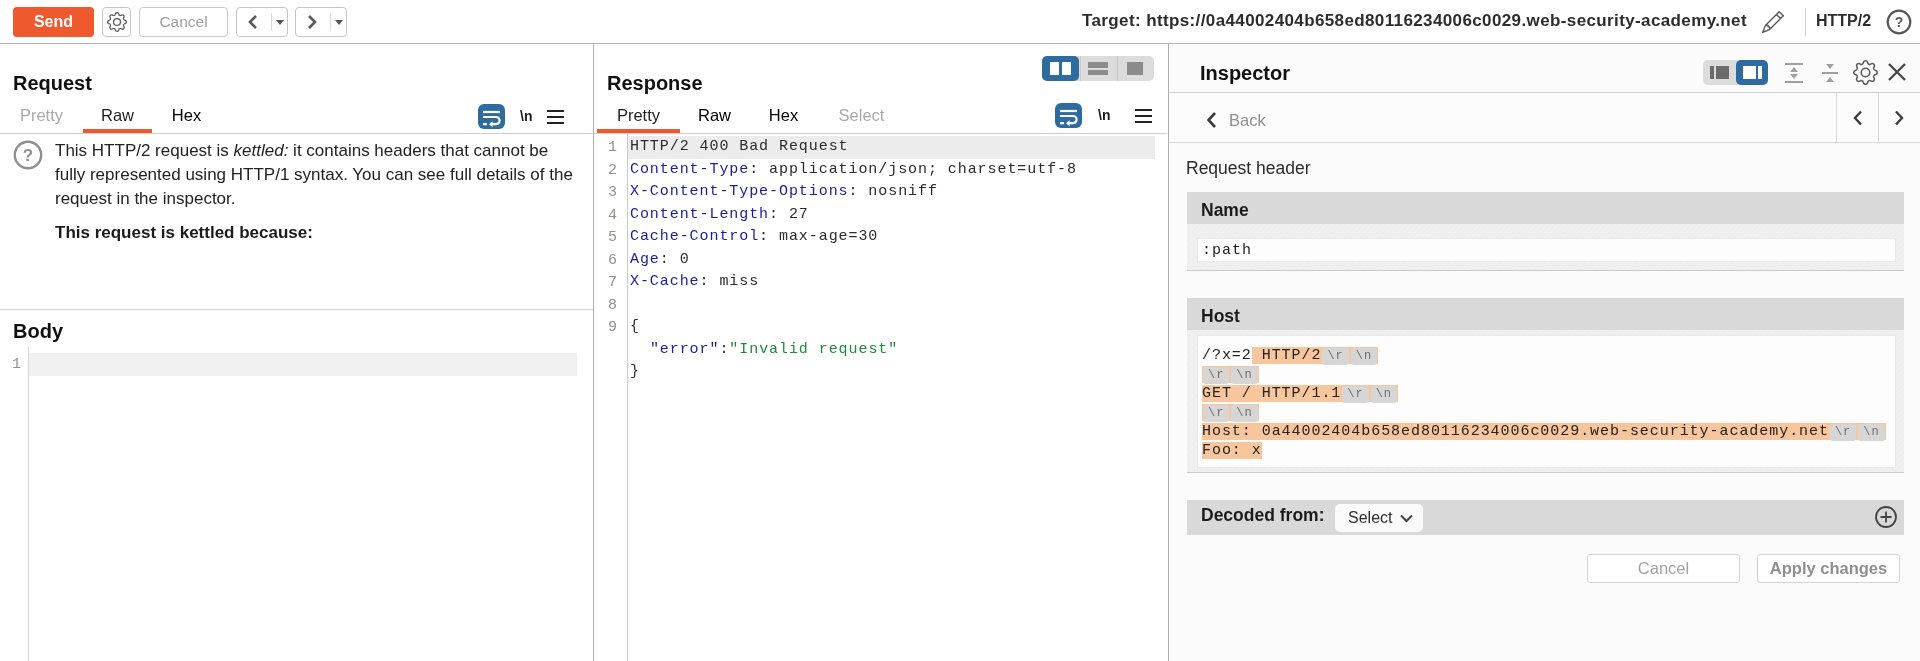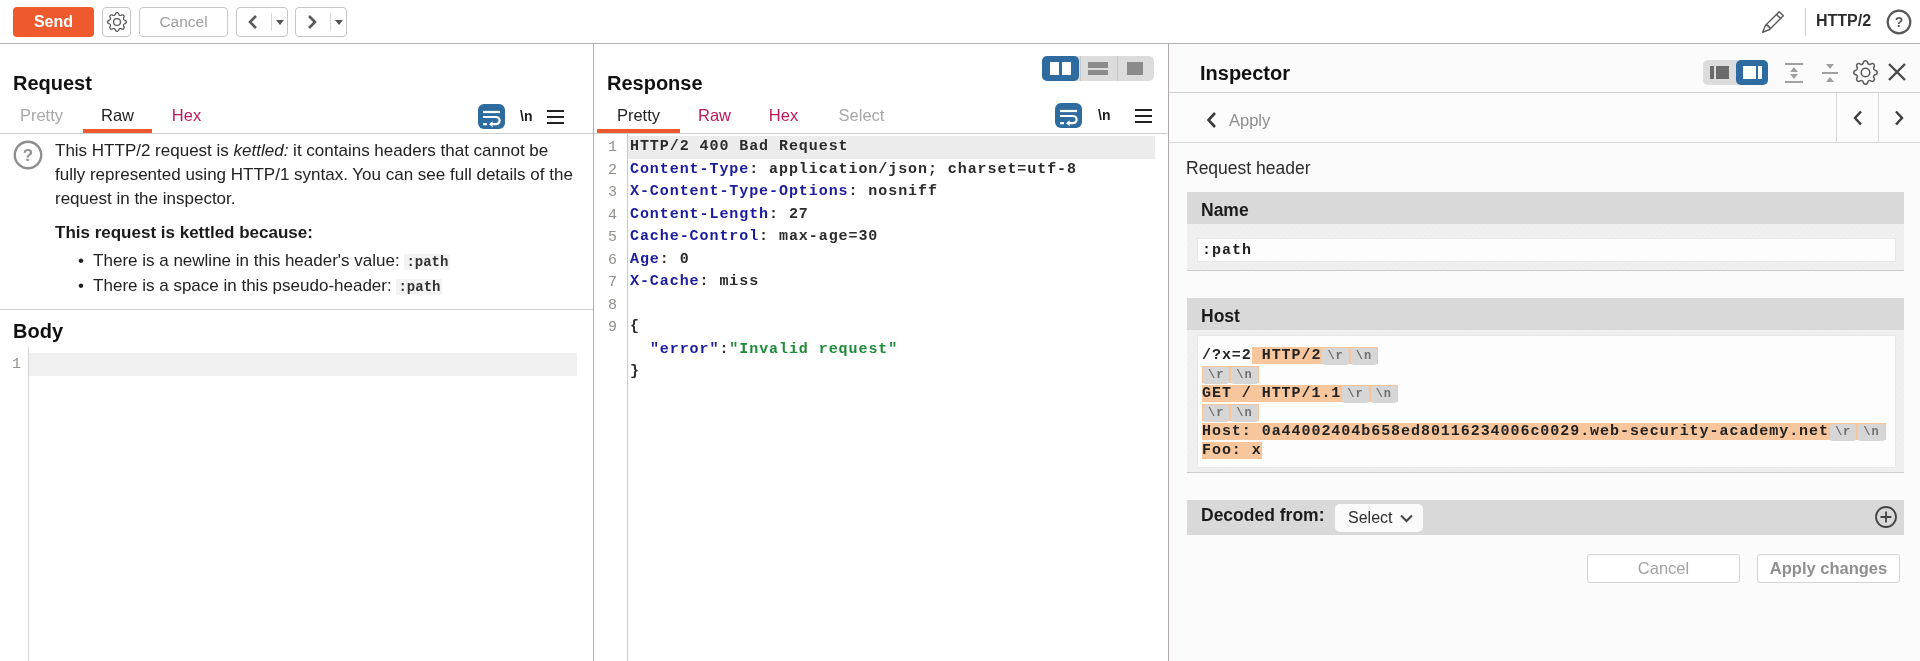--- a/index.html
+++ b/index.html
@@ -21,26 +21,26 @@
   #toolsep { position:absolute; left:1805px; top:8px; width:1px; height:28px; background:#cccccc; }
   #http2 { position:absolute; left:1816px; top:12px; font-size:16px; font-weight:bold; color:#2d2d2d; }
   
   #reqpanel { position:absolute; left:0; top:44px; width:593px; height:617px; background:#fff; }
   #resppanel { position:absolute; left:594px; top:44px; width:574px; height:617px; background:#fff; }
   #inspanel { position:absolute; left:1169px; top:44px; width:751px; height:617px; background:#fbfbfb; }
   .vdiv { position:absolute; top:44px; width:1px; height:617px; background:#b1abab; }
   .ptitle { font-size:20px; font-weight:bold; color:#111; }
   
   .tabbar { position:absolute; height:29px; }
-  .tabbar .tab { display:inline-block; vertical-align:top; height:29px; line-height:23px; text-align:center; font-size:16.5px; color:#be185d; }
+  .tabbar .tab { display:inline-block; vertical-align:top; height:29px; line-height:23px; text-align:center; font-size:16.5px; color:#000000; }
   .tab.sel { color:#1f1f1f; box-shadow:inset 0 -4px 0 #ee5a2d; }
   .tab.dis { color:#a8a8a8; }
   .barline { position:absolute; height:1px; background:#cfcfcf; }
   
-  .mono { font-family:"Liberation Mono",monospace;font-weight:bold; }
+  .mono { font-family:"Liberation Mono",monospace; }
   .gnum { position:absolute; font-family:"Liberation Mono",monospace; font-size:15px; color:#93908a; text-align:right; }
   .navy { color:#1b1b9e; }
   .grn { color:#1e8b3a; }
   
   .wrapicon { position:absolute; width:27px; height:25px; background:#2e6b9f; border-radius:6px; }
   .nlicon { position:absolute; font-size:14px; font-weight:bold; color:#1c1c1c; }
   .burger { position:absolute; width:17px; }
   .burger i { display:block; height:2px; background:#222; margin-bottom:4px; }
   
   .secband { position:absolute; left:18px; width:717px; height:32px; background:#d9d9d9; font-weight:bold; font-size:17.5px; color:#1b1b1b; line-height:37px; padding-left:14px; }
@@ -68,20 +68,21 @@
     <div class="sep"></div>
       <div class="tri"></div>
   </div>
   <div id="fwdbtn" class="btn combo">
     <svg width="14" height="14" viewBox="0 0 14 14" style="position:absolute;left:9px;top:7px">
       <path d="M4 1 10 7 4 13" stroke="#5a5a5a" stroke-width="2.6" fill="none"></path>
     </svg>
     <div class="sep"></div>
       <div class="tri"></div>
   </div>
+  <div id="targettext">Target: https://0a44002404b658ed80116234006c0029.web-security-academy.net</div>
   <svg width="22" height="22" viewBox="0 0 16 16" style="position:absolute;left:1762px;top:11px" fill="#555">
     <path d="M12.146.146a.5.5 0 0 1 .708 0l3 3a.5.5 0 0 1 0 .708l-10 10a.5.5 0 0 1-.168.11l-5 2a.5.5 0 0 1-.65-.65l2-5a.5.5 0 0 1 .11-.168l10-10zM11.207 2.5 13.5 4.793 14.793 3.5 12.5 1.207 11.207 2.5zm1.586 3L10.5 3.207 4 9.707V10h.5a.5.5 0 0 1 .5.5v.5h.5a.5.5 0 0 1 .5.5v.5h.293l6.5-6.5zm-9.761 5.175-.106.106-1.528 3.821 3.821-1.528.106-.106A.5.5 0 0 1 5 12.5V12h-.5a.5.5 0 0 1-.5-.5V11h-.5a.5.5 0 0 1-.468-.325z"></path>
   </svg>
   <div id="toolsep"></div>
   <div id="http2">HTTP/2</div>
   <svg width="26" height="26" viewBox="0 0 26 26" style="position:absolute;left:1886px;top:9px">
     <circle cx="13" cy="13" r="11.3" stroke="#585858" stroke-width="2.2" fill="none"></circle>
     <text x="13" y="18" text-anchor="middle" font-size="14" font-weight="bold" fill="#585858" font-family="Liberation Sans">?</text>
   </svg>
 </div>
@@ -110,24 +111,20 @@
   <svg width="30" height="30" viewBox="0 0 30 30" style="position:absolute;left:13px;top:96px">
     <circle cx="15" cy="15" r="13.2" stroke="#8f8f8f" stroke-width="2.4" fill="none"></circle>
     <text x="15" y="21" text-anchor="middle" font-size="17" font-weight="bold" fill="#8f8f8f" font-family="Liberation Sans">?</text>
   </svg>
   <div class="abs" style="left:55px; top:95px; font-size:17px; line-height:24px; color:#222; width:560px;">
     This HTTP/2 request is <i>kettled:</i> it contains headers that cannot be<br>
     fully represented using HTTP/1 syntax. You can see full details of the<br>
     request in the inspector.
   </div>
   <div class="abs" style="left:55px; top:179px; font-size:17px; font-weight:bold; color:#1b1b1b;">This request is kettled because:</div>
-  <div class="abs" style="left:78px; top:205px; font-size:17px; line-height:24px; color:#222;">
-    <div>•&nbsp; There is a newline in this header's value: <span class="mono" style="font-size:14px;background:#f3f3f3;color:#333;padding:0 2px;">:path</span></div>
-    <div>•&nbsp; There is a space in this pseudo-header: <span class="mono" style="font-size:14px;background:#f3f3f3;color:#333;padding:0 2px;">:path</span></div>
-  </div>
 
   <div class="barline" style="left:0; top:265px; width:593px; background:#d2d2d2;"></div>
   <div class="abs ptitle" style="left:13px; top:276px;">Body</div>
 
   <div class="abs" style="left:28.5px; top:309px; width:548.5px; height:22.5px; background:#f0f0f0;"></div>
   <div class="gnum" style="left:0; top:312px; width:21px;">1</div>
   <div class="abs" style="left:27.5px; top:303px; width:1px; height:314px; background:#d5d5d5;"></div>
 </div>
 
 <div id="resppanel">
@@ -208,21 +205,21 @@
 
   <svg width="22" height="22" viewBox="0 0 22 22" style="position:absolute;left:717px;top:17px">
     <path d="M3 3 19 19 M19 3 3 19" stroke="#4a4a4a" stroke-width="2.4" fill="none"></path>
   </svg>
   <div class="barline" style="left:0; top:48px; width:751px; background:#d0d0d0;"></div>
 
   <div class="abs" style="left:0; top:49px; width:751px; height:50px; background:#fcfcfc; border-bottom:1px solid #d9d9d9;"></div>
   <svg width="13" height="18" viewBox="0 0 13 18" style="position:absolute;left:36px;top:67px">
     <path d="M10 2 3.5 9l6.5 7" stroke="#3c3c3c" stroke-width="2.6" fill="none"></path>
   </svg>
-  <div class="abs" style="left:60px; top:67px; font-size:16.5px; color:#8e8e8e;">Apply</div>
+  <div class="abs" style="left:60px; top:67px; font-size:16.5px; color:#8e8e8e;">Back</div>
   <div class="abs" style="left:667px; top:49px; width:1px; height:50px; background:#d9d9d9;"></div>
   <div class="abs" style="left:709px; top:49px; width:1px; height:50px; background:#d9d9d9;"></div>
   <svg width="11" height="16" viewBox="0 0 11 16" style="position:absolute;left:683px;top:66px">
     <path d="M9 1.5 3 8l6 6.5" stroke="#3c3c3c" stroke-width="2.4" fill="none"></path>
   </svg>
   <svg width="11" height="16" viewBox="0 0 11 16" style="position:absolute;left:725px;top:66px">
     <path d="M2 1.5 8 8l-6 6.5" stroke="#3c3c3c" stroke-width="2.4" fill="none"></path>
   </svg>
 
   <div class="abs" style="left:17px; top:114px; font-size:17.5px; color:#2b2b2b;">Request header</div>

